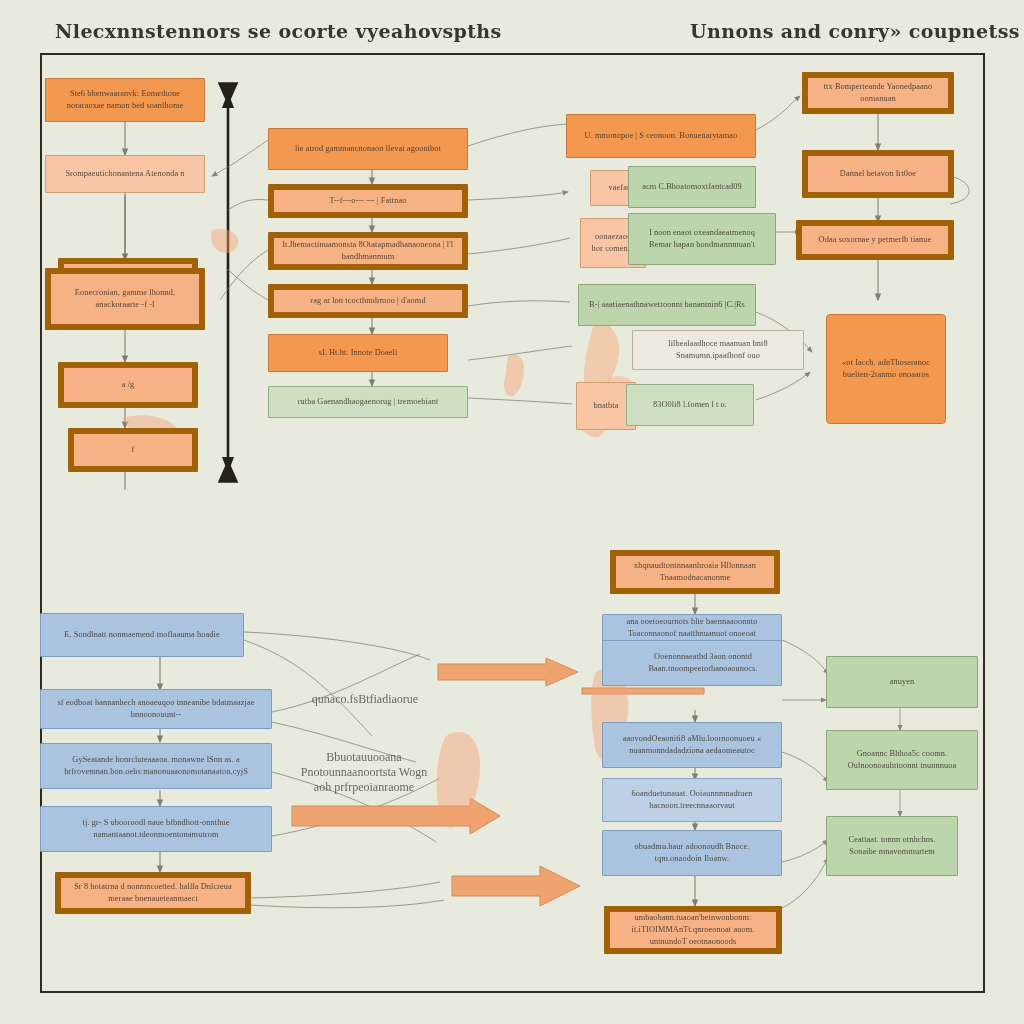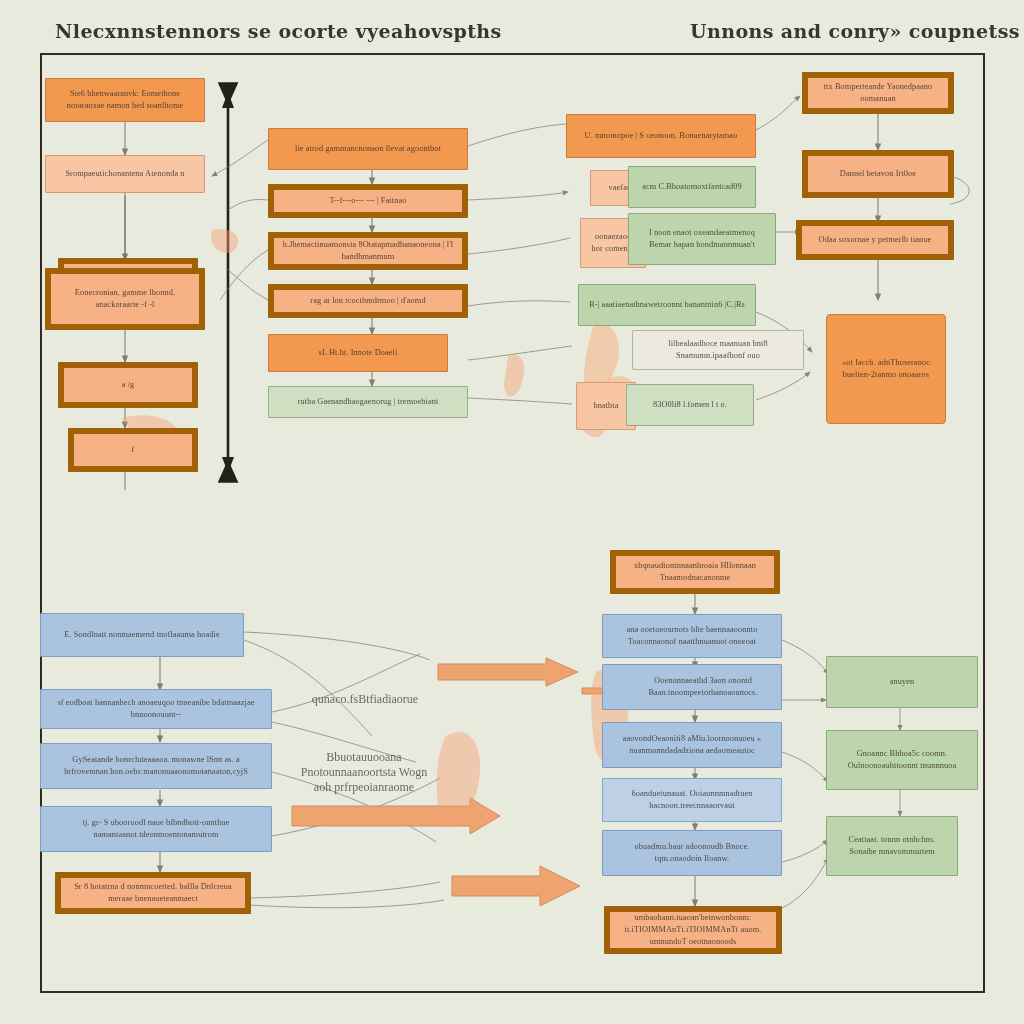--- a/index.html
+++ b/index.html
@@ -334,42 +334,42 @@
     </div>
 
   <div class="node orange-mid" style="left:55px;  top:872px; width:196px; height:42px;">
     <span>Sr 8 hotatrna d nonmncoetted. hallla Dnlcreua meraae bnenaueteanmaect</span>
     </div>
 
   <div class="node orange-mid" style="left:610px; top:550px; width:170px; height:44px;">
     <span>xbqnaudtontnnaanhroaia Hllonnaan Tnaamodnacanonme</span>
     </div>
 
-  <div class="node blue-soft" style="left:602px; top:614px; width:180px; height:44px;">
+  <div class="node blue-soft" style="left:602px; top:614px; width:180px; height:28px;">
     <span>ana ooetoeournots blte baennaaoonnto Toaconnaonof naatthnuanuot onoeoat</span>
     </div>
 
-  <div class="node blue-soft" style="left:602px; top:664px; width:180px; height:46px;padding-left:30px;">
+  <div class="node blue-soft" style="left:602px; top:640px; width:180px; height:46px;padding-left:30px;">
     <span>Ooenonnaeathd 3aon onontd Baan.tnoompeetorhanoaounocs.</span>
     </div>
 
   <div class="node blue-soft" style="left:602px; top:722px; width:180px; height:46px;">
     <span>aaovondOeaoniti8 aMlu.loornoonuoeu « nuanmonndadadziona aedaomeautoc</span>
     </div>
 
   <div class="node blue-pale" style="left:602px; top:778px; width:180px; height:44px;">
     <span>6oanduetunauat. Ooiaunnmnadtuen hacnoon.treecnnaaorvaut</span>
     </div>
 
   <div class="node blue-soft" style="left:602px; top:830px; width:180px; height:46px;">
     <span>obuadmu.haur adoonoudh Bnoce. tqm.onaodoin Iloanw.</span>
     </div>
 
   <div class="node orange-mid" style="left:604px; top:906px; width:178px; height:48px;">
-    <span>umbaohann.tuaoan'betnwonbonm: it.iTIOIMMAnTt.iTIOIMMAnTt  auom. untnundoT oeotnaonoods</span>
+    <span>umbaohann.tuaoan'betnwonbonm: it.iTIOIMMAnTt.qnroeonoat  auom. untnundoT oeotnaonoods</span>
     </div>
 
   <div class="node green-soft" style="left:826px; top:656px; width:152px; height:52px;">
     <span>anuyen</span>
     </div>
 
   <div class="node green-soft" style="left:826px; top:730px; width:152px; height:60px;">
     <span>Gnoannc Bhhoa5c coomn. Oulnoonoauhttoonnt tnunnnuoa</span>
     </div>
 

